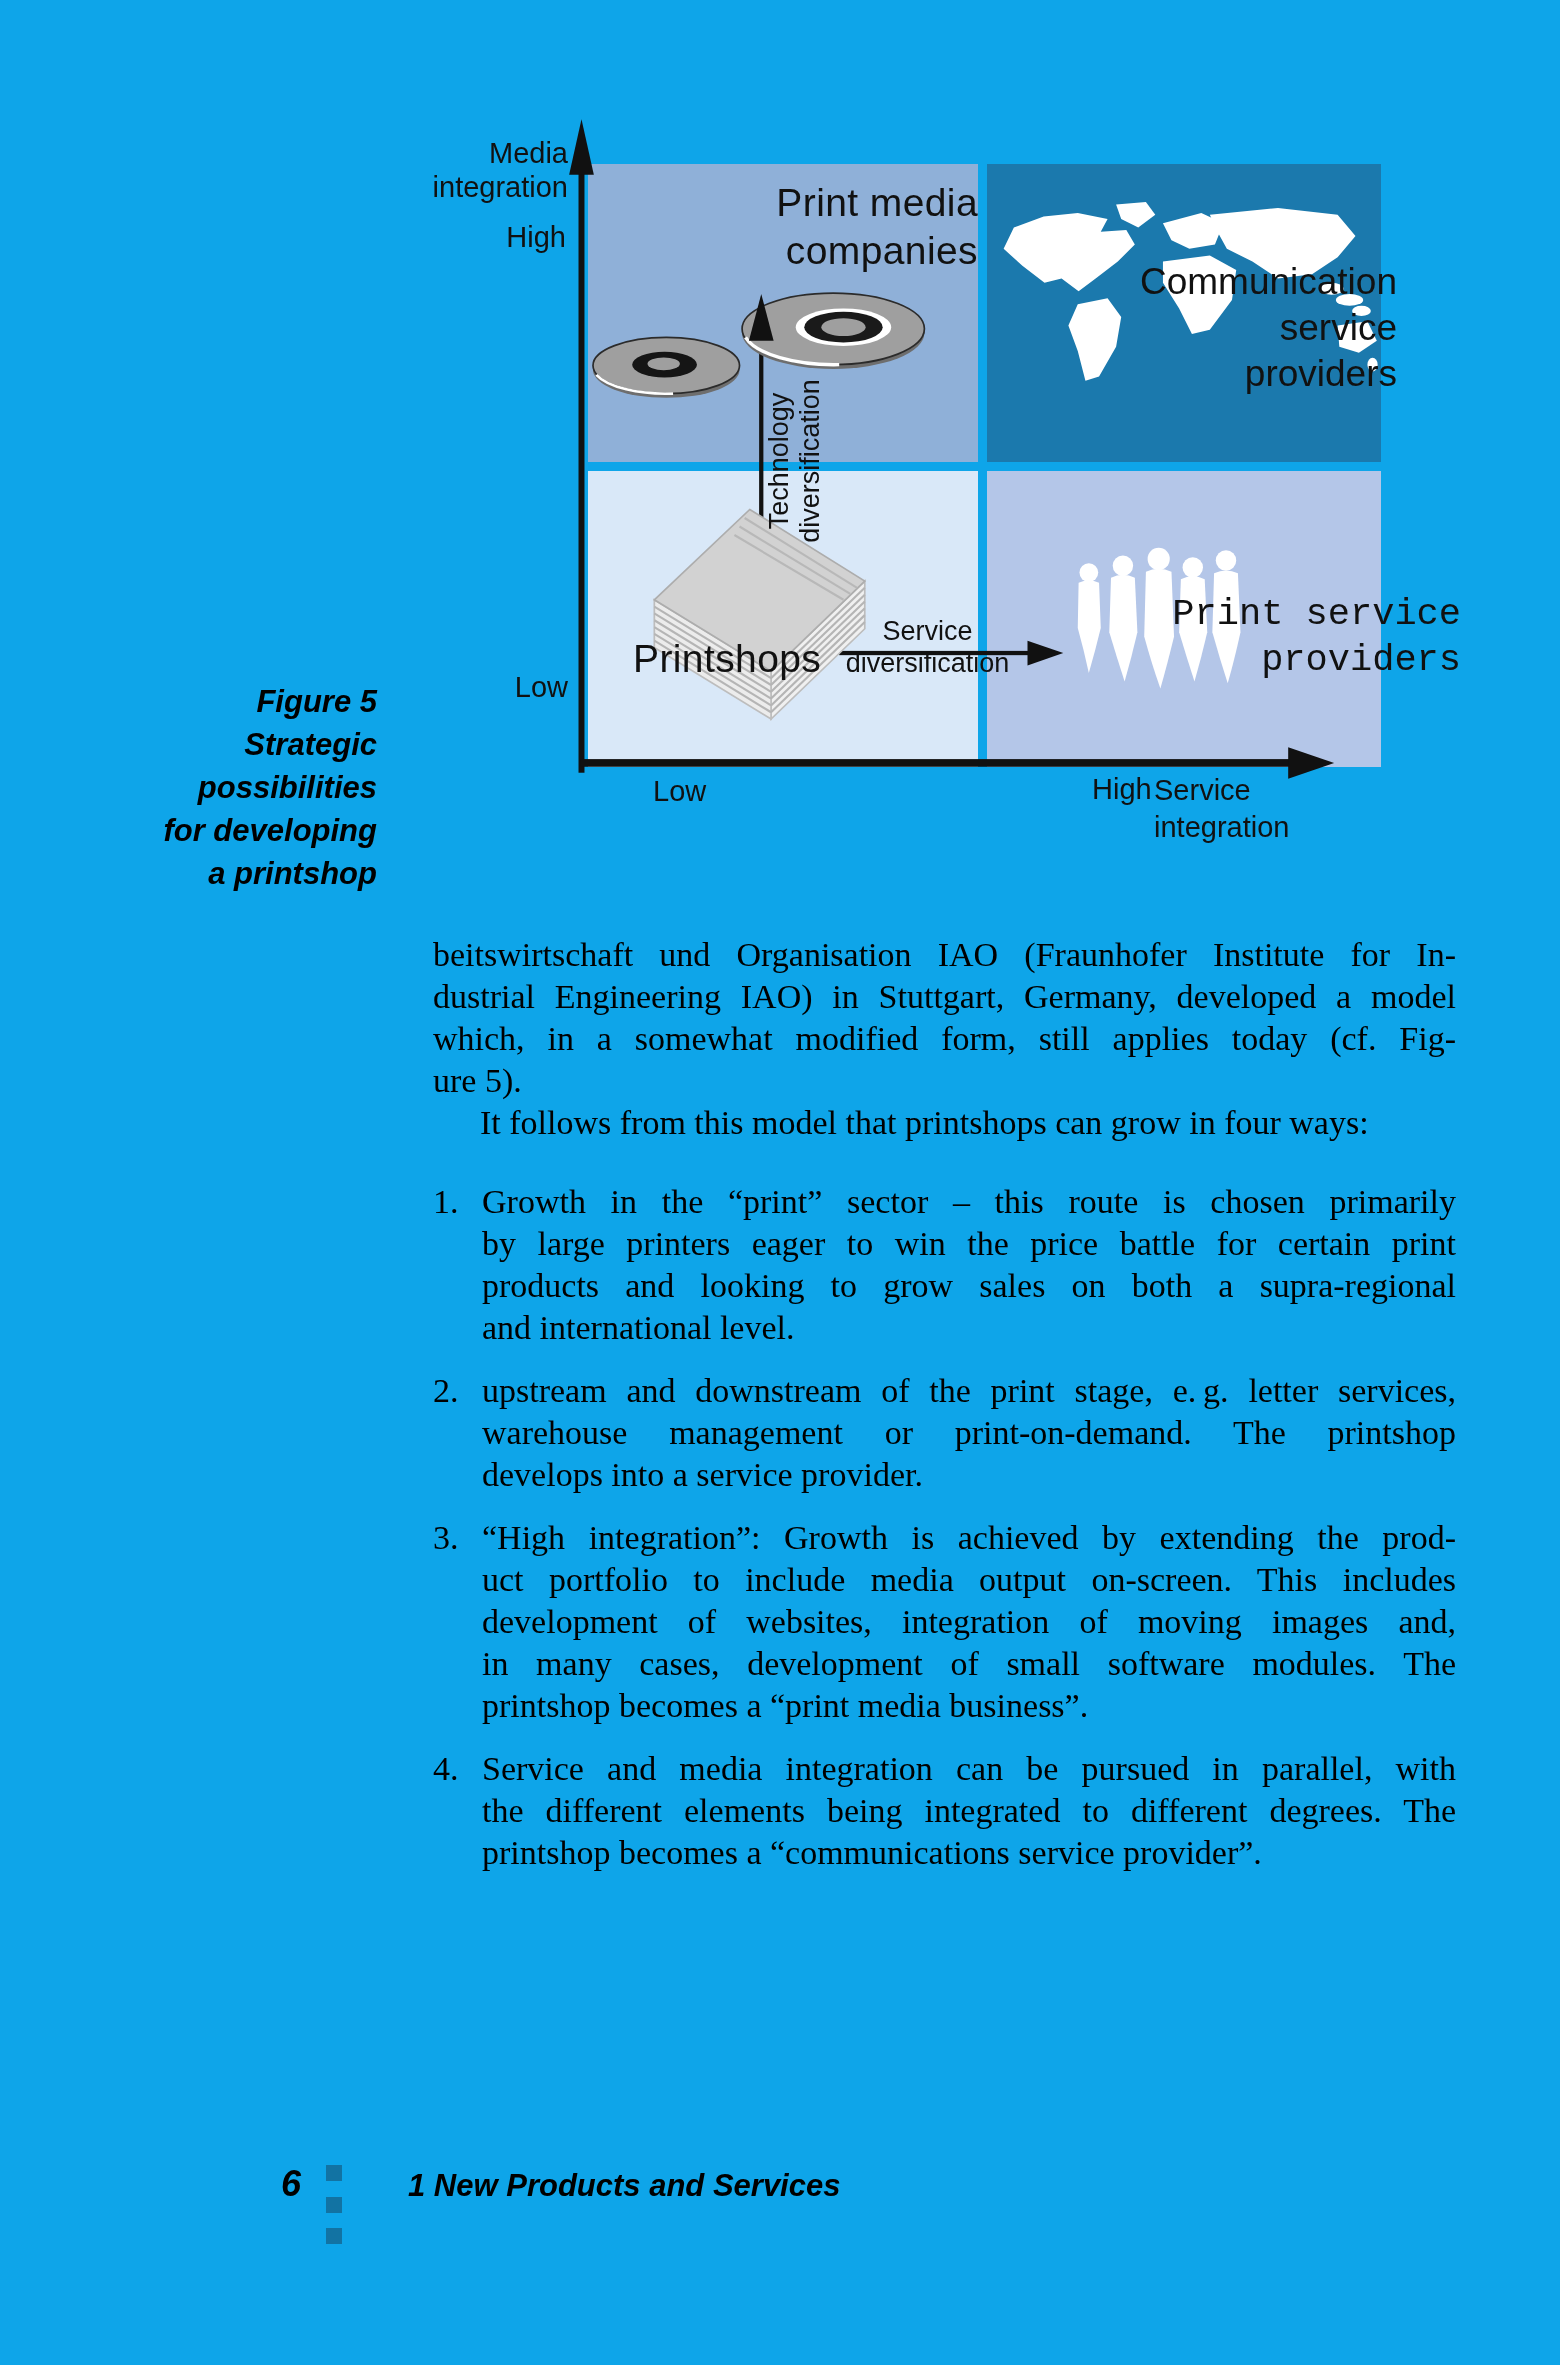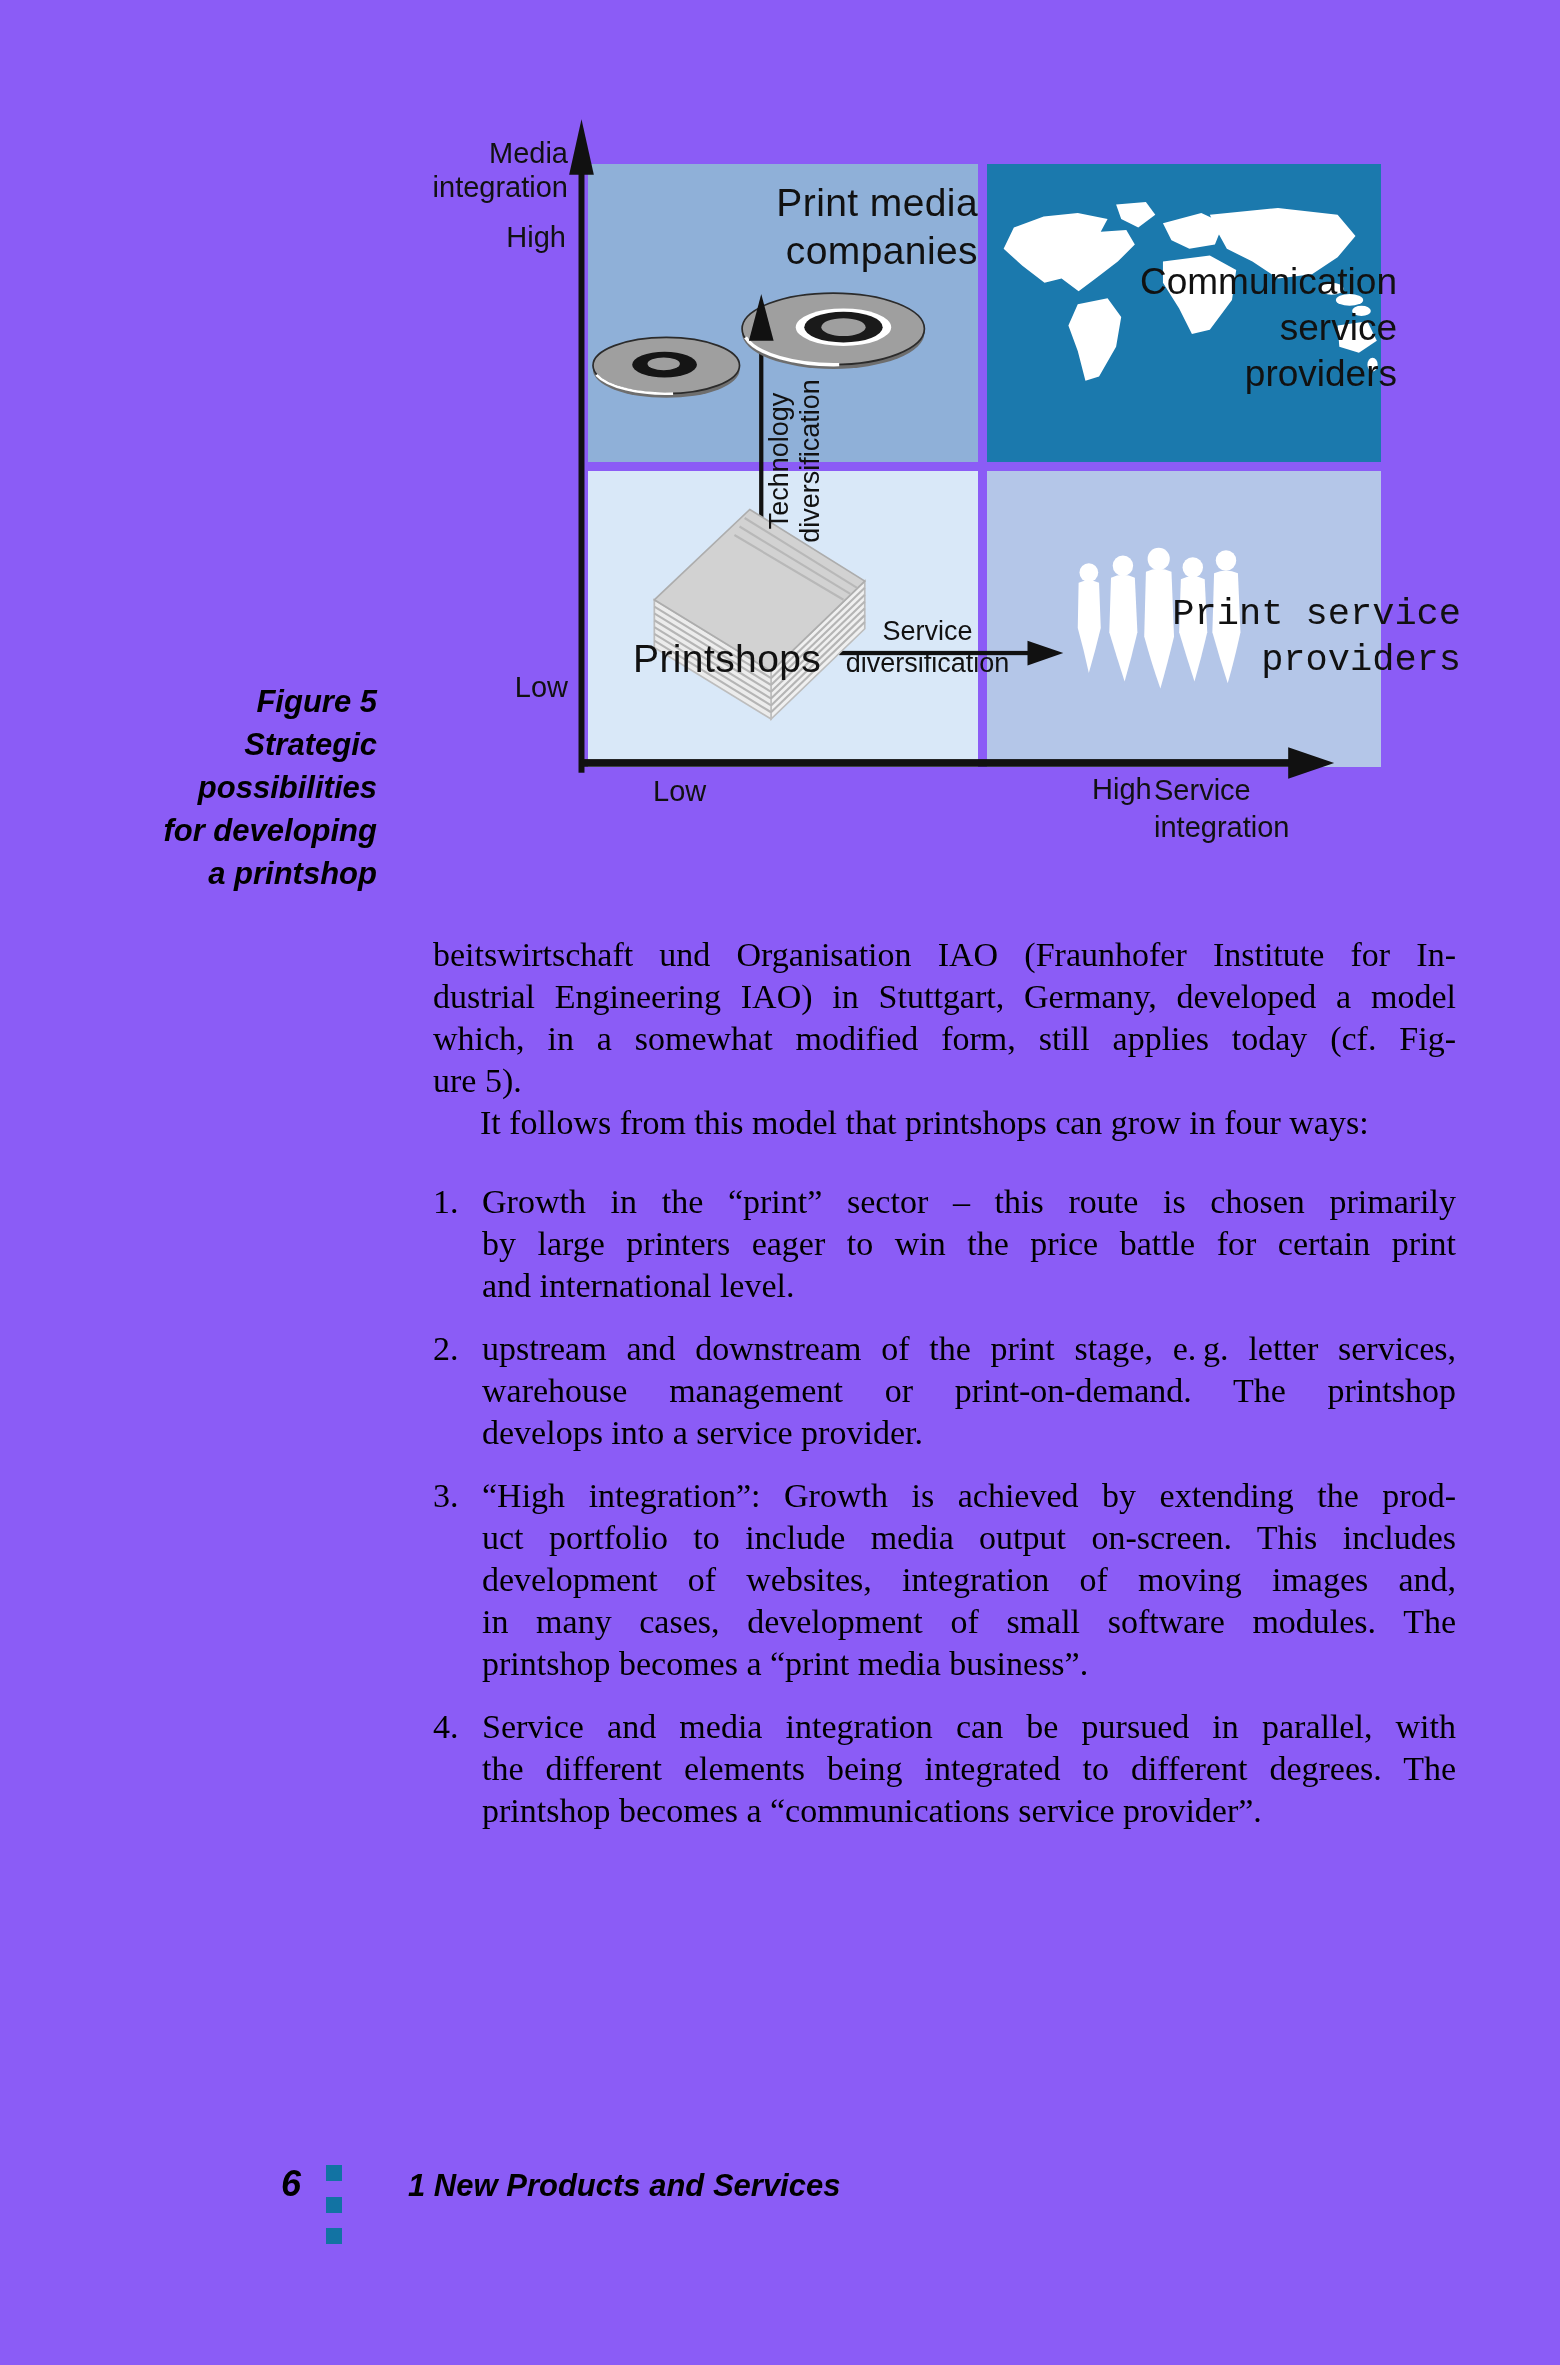--- a/index.html
+++ b/index.html
@@ -1,18 +1,18 @@
 <!DOCTYPE html>
 <html style="font-size:13.6px"><head>
 <meta charset="utf-8">
 <style>
   * { margin:0; padding:0; box-sizing:border-box; }
   html,body { background:#ffffff; }
   .page {
-    position:relative; width:1560px; height:2366px; background:#8b5cf6;
+    position:relative; width:1560px; height:2366px; background:#0ea5e9;
     font-family:"Liberation Sans", sans-serif; color:#1a1a1a; overflow:hidden;
   }
   
   .quad { position:absolute; }
   .fig-svg { position:absolute; left:0; top:0; pointer-events:none; }
   .fig-label { position:absolute; text-align:right; color:#111; }
   .ql-big { font-size:39px; line-height:48px; letter-spacing:0.4px; }
   .ql-mid { font-size:37px; line-height:46px; }
   .axis-lab { position:absolute; font-size:29px; line-height:34px; color:#111; }
   .axis-title-y { text-align:right; }
@@ -218,20 +218,21 @@
         <div class="line last-line">ure 5).</div>
       </div>
 
     <div class="line last-line indent1">It follows from this model that printshops can grow in four ways:</div>
 
     <div class="li first">
       <span class="num">1.</span>
       <div>
           <div class="line">Growth in the “print” sector – this route is chosen primarily</div>
           <div class="line">by large printers eager to win the price battle for certain print</div>
+          <div class="line">products and looking to grow sales on both a supra-regional</div>
           <div class="line last-line">and international level.</div>
         </div>
     </div>
     <div class="li">
       <span class="num">2.</span>
       <div>
           <div class="line">upstream and downstream of the print stage, e. g. letter services,</div>
           <div class="line">warehouse management or print-on-demand. The printshop</div>
           <div class="line last-line">develops into a service provider.</div>
         </div>

